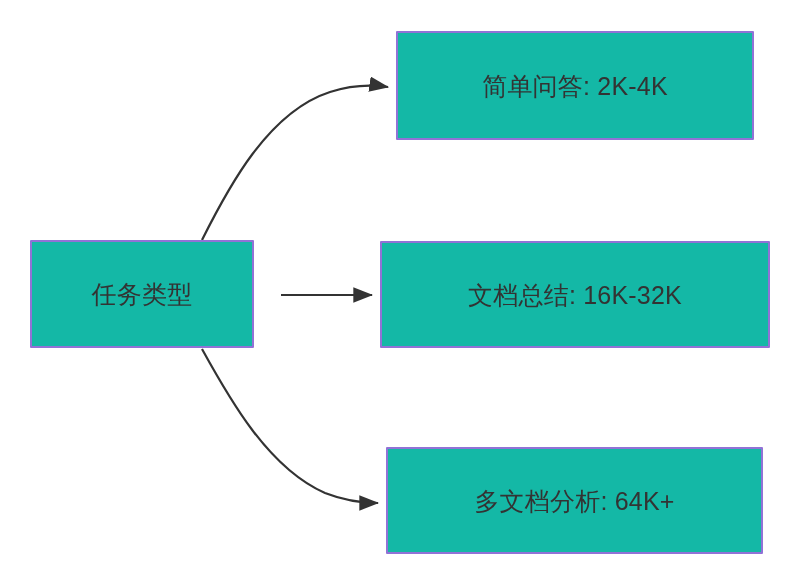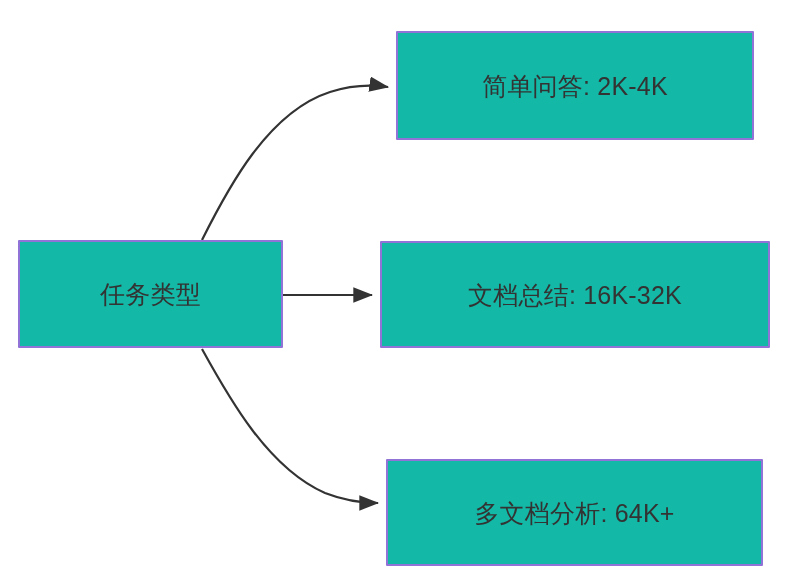--- a/index.html
+++ b/index.html
@@ -38,43 +38,42 @@
     text-align: center;
   }
   .node-label {
     color: #333333;
     font-size: 25px;
     line-height: 1.2;
     letter-spacing: 0.2px;
     white-space: nowrap;
   }
   #node-root {
-    left: 18px;
+    left: 30px;
     top: 240px;
-    width: 265px;
+    width: 224px;
     height: 108px;
   }
   #node-simple-qa {
     left: 396px;
     top: 31px;
     width: 358px;
     height: 109px;
   }
   #node-doc-summary {
     left: 380px;
     top: 241px;
     width: 390px;
     height: 107px;
   }
   #node-multidoc {
     left: 386px;
     top: 447px;
     width: 377px;
     height: 107px;
-    margin-top: 12px;
   }
 </style>
 </head>
 <body>
 
 <div id="diagram-canvas">
 
   <svg id="edge-layer" viewBox="0 0 787 572" width="787" height="572" xmlns="http://www.w3.org/2000/svg">
     <defs>
       <marker id="arrowhead" markerWidth="9" markerHeight="7" refX="8.5" refY="3.5" orient="auto" markerUnits="strokeWidth">

